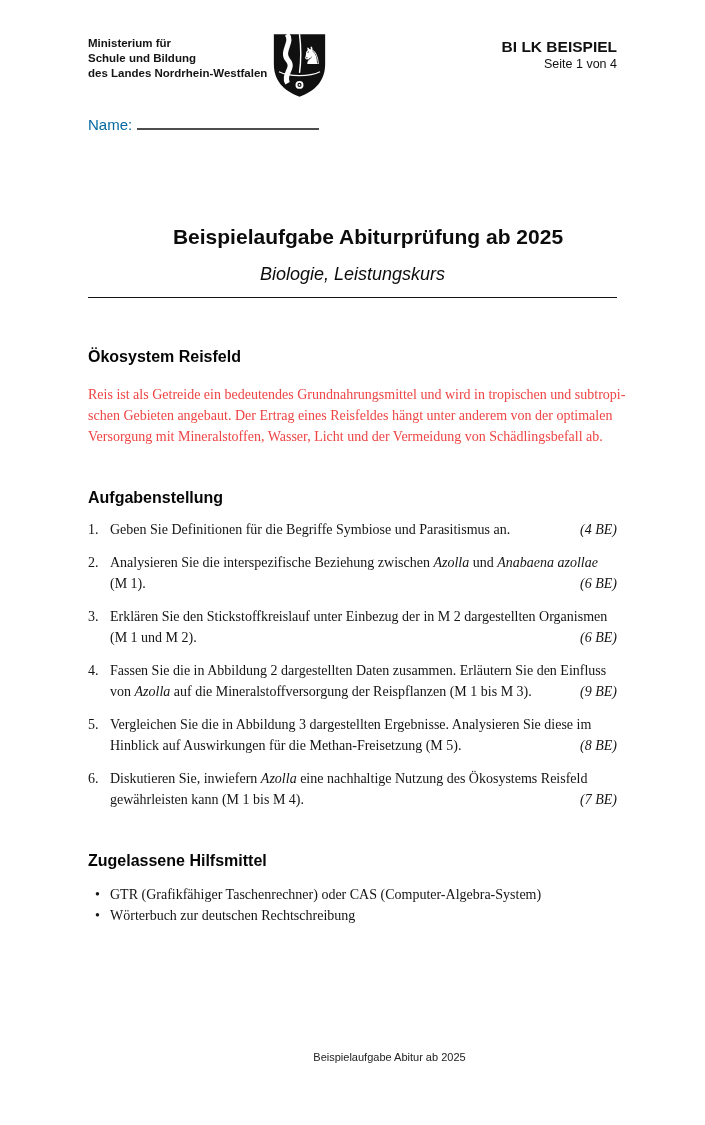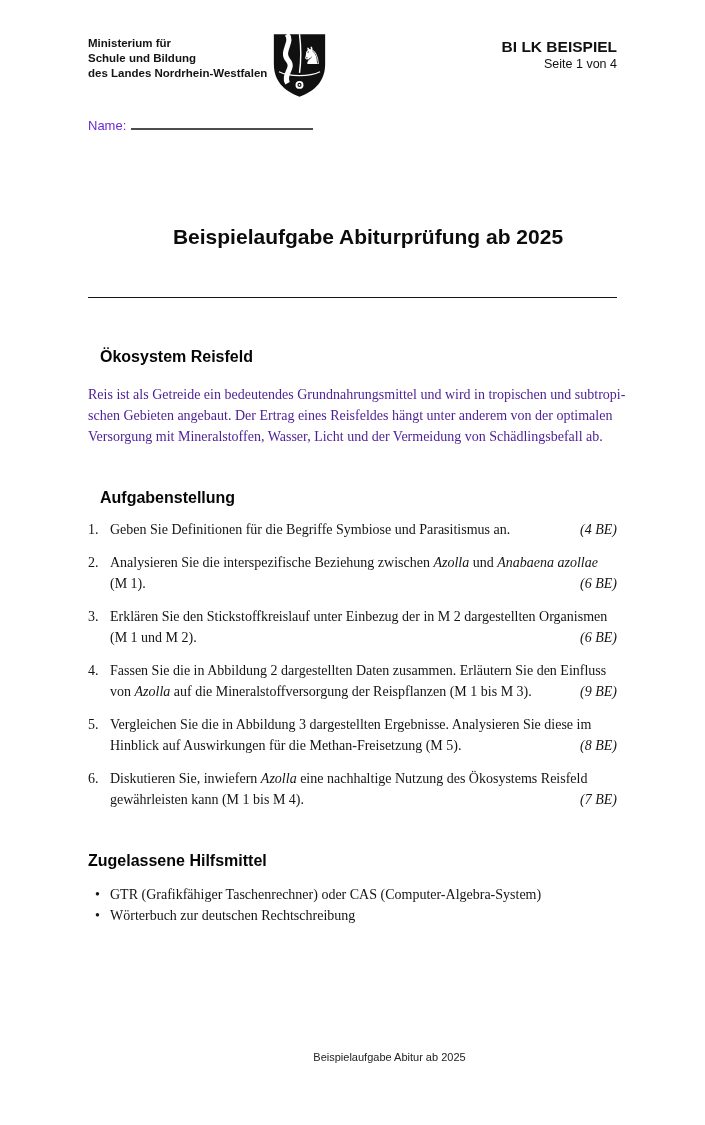--- a/index.html
+++ b/index.html
@@ -17,42 +17,42 @@
   .crest{position:absolute;left:271px;top:31px;width:57px;height:69px;}
   .header-right{
     position:absolute;right:88px;top:37px;text-align:right;
     font-family:"Liberation Sans",sans-serif;color:#101010;
   }
   .course-code{font-weight:bold;font-size:15.5px;line-height:19px;}
   .page-info{font-size:12.5px;line-height:17px;}
   
   .name-row{
     position:absolute;left:88px;top:114px;
-    font-family:"Liberation Sans",sans-serif;font-size:13px;color:#6d28d9;
+    font-family:"Liberation Sans",sans-serif;font-size:15px;color:#0369a1;
   }
   .name-line{
     display:inline-block;width:182px;height:14px;
     border-bottom:2px solid #4d4d4d;margin-left:5px;
   }
   
   .title-block{
     position:absolute;left:0;top:224px;width:100%;text-align:center;
     font-family:"Liberation Sans",sans-serif;color:#0c0c0c;
   }
   .doc-title{font-size:21px;font-weight:bold;margin:0;line-height:26px;padding-left:31px;}
   .doc-subtitle{font-size:18px;font-style:italic;font-weight:normal;margin:13px 0 0;line-height:23px;}
   .title-rule{position:absolute;left:88px;top:297px;width:529px;height:1px;background:#151515;}
   
   .content{position:absolute;left:88px;top:348px;width:529px;}
   .sect{
     font-family:"Liberation Sans",sans-serif;font-weight:bold;
-    font-size:16px;line-height:17px;margin:0 12px 19px;color:#060606;
+    font-size:16px;line-height:17px;margin:0 0 19px;color:#060606;
   }
   .para-wrap{margin:0 0 42px;}
-  .para-line{font-size:14px;line-height:21px;white-space:nowrap;color:#4c1d95;font-family:Liberation Serif, serif;}
+  .para-line{font-size:14px;line-height:21px;white-space:nowrap;color:#ef4444;font-family:Liberation Serif, serif;}
   .tasks-heading{margin-bottom:13px;}
   .task{display:flex;margin-bottom:12px;font-size:14px;line-height:21px;color:#141414;}
   .task-num{width:22px;flex:none;}
   .task-body{flex:1;position:relative;}
   .task-line{white-space:nowrap;}
   .task i, .it{font-style:italic;}
   .be{position:absolute;right:0;bottom:0;font-style:italic;}
   .aids-heading{margin:42px 0 15px;}
   .bullet-item{display:flex;font-size:14px;line-height:21px;color:#141414;}
   .bullet{width:22px;flex:none;padding-left:7px;box-sizing:border-box;}
@@ -90,20 +90,21 @@
     <div class="course-code">BI LK BEISPIEL</div>
     <div class="page-info">Seite 1 von 4</div>
   </div>
 
   <div class="name-row">
     <span>Name:</span><span class="name-line"></span>
   </div>
 
   <div class="title-block">
     <h1 class="doc-title">Beispielaufgabe Abiturprüfung ab 2025</h1>
+    <h2 class="doc-subtitle">Biologie, Leistungskurs</h2>
   </div>
   <div class="title-rule"></div>
 
   <div class="content">
 
     <h3 class="sect">Ökosystem Reisfeld</h3>
     <div class="para-wrap">
       <div class="para-line">Reis ist als Getreide ein bedeutendes Grundnahrungsmittel und wird in tropischen und subtropi-</div>
       <div class="para-line">schen Gebieten angebaut. Der Ertrag eines Reisfeldes hängt unter anderem von der optimalen</div>
       <div class="para-line">Versorgung mit Mineralstoffen, Wasser, Licht und der Vermeidung von Schädlingsbefall ab.</div>

